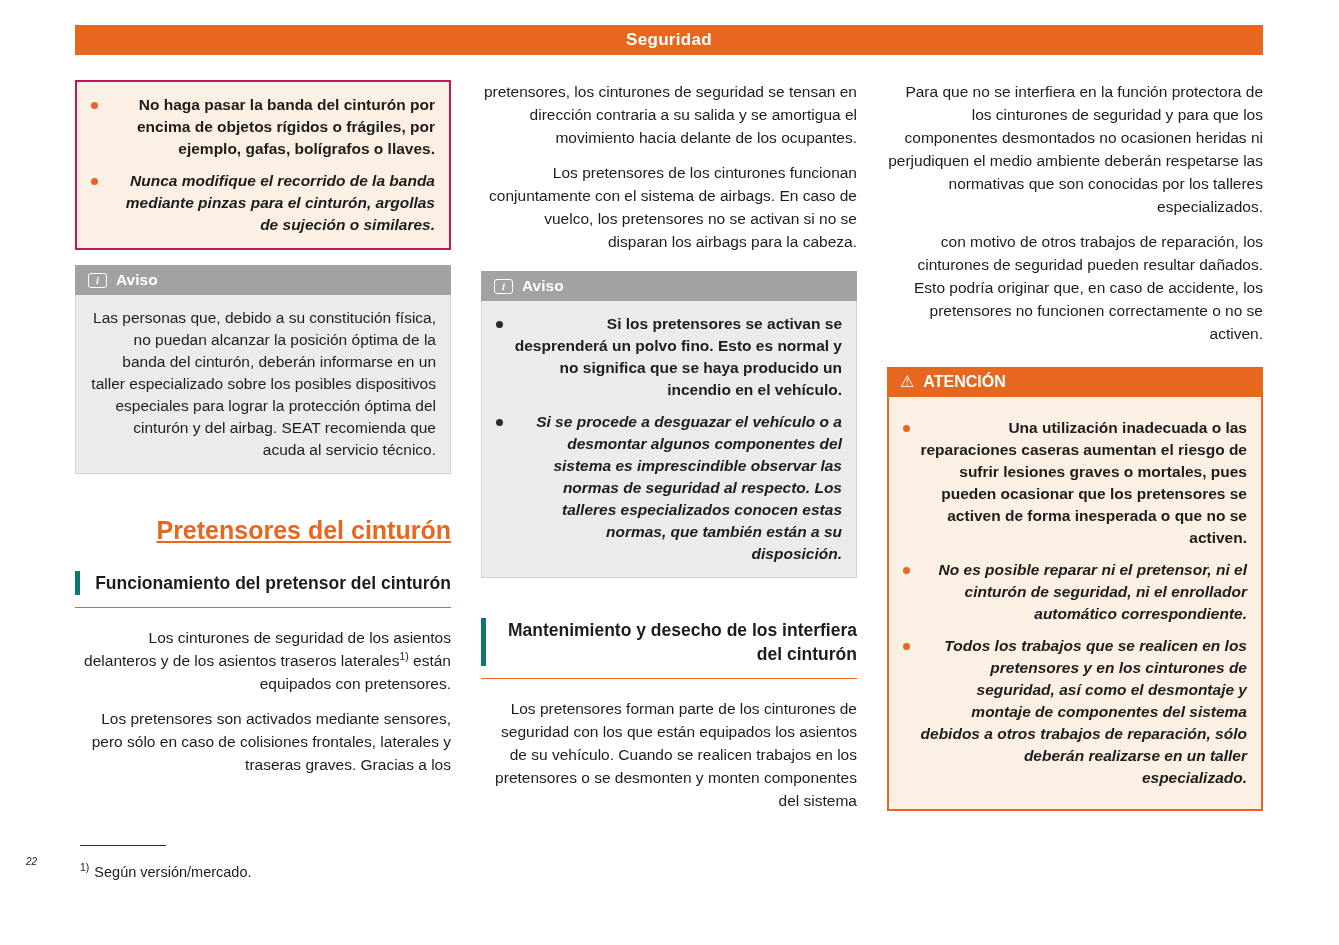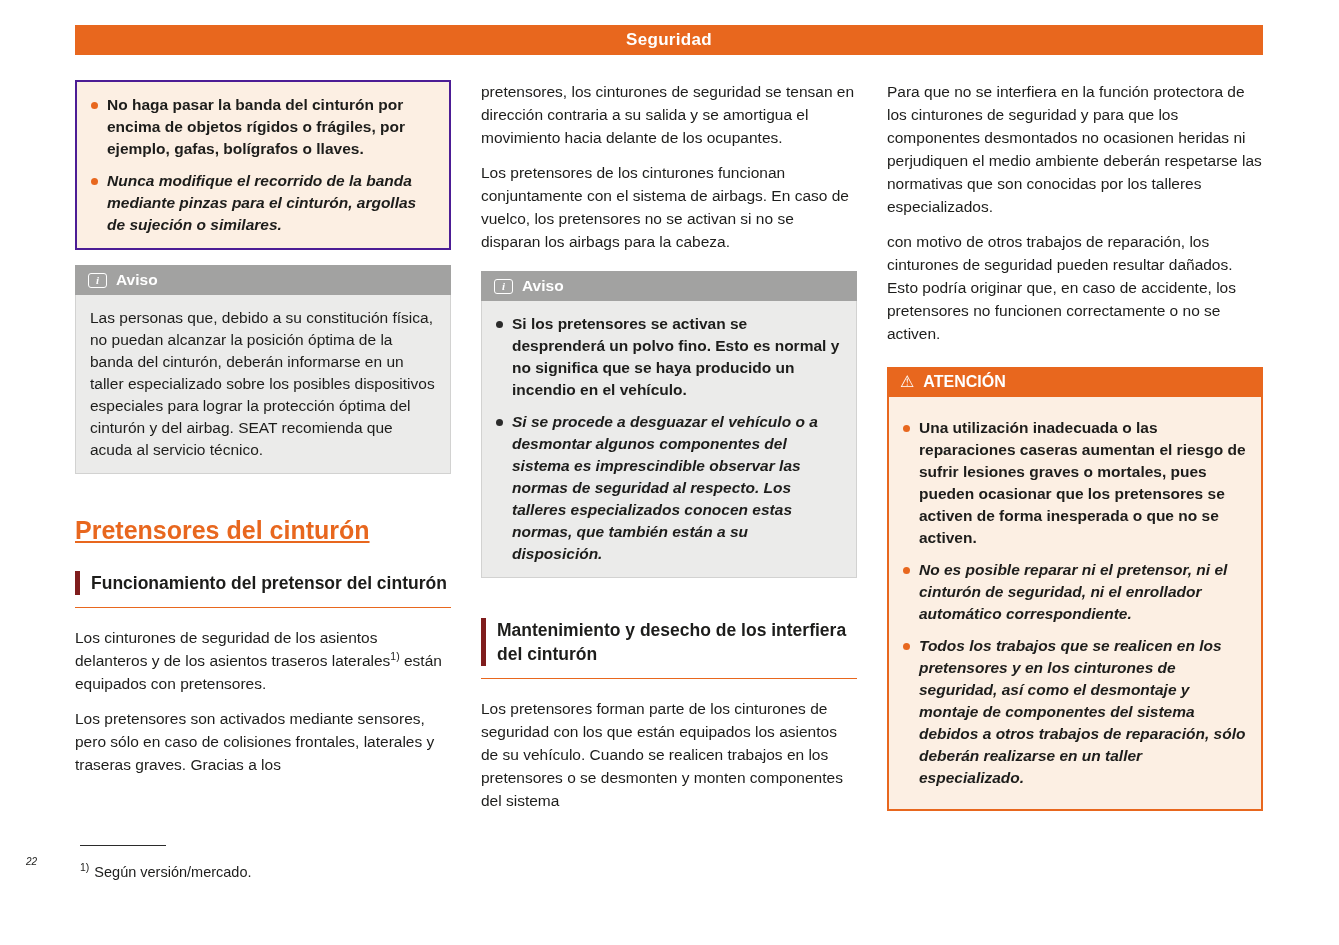--- a/index.html
+++ b/index.html
@@ -1,36 +1,36 @@
 <!DOCTYPE html>
 <html lang="es"><head>
 <meta charset="utf-8">
 <style>
   * { box-sizing: border-box; margin: 0; padding: 0; }
   html, body { width: 1339px; height: 945px; background: #ffffff; }
   body { font-family: "Liberation Sans", "DejaVu Sans", sans-serif; color: #1d1d1b; }
 
-  .page { position: relative; width: 1339px; height: 945px; overflow: hidden; background: #fff; }
+  .page { position: relative; width: 1339px; height: 945px; overflow: hidden; background: #fff; text-align: right; }
 
   
   .topbar {
     position: absolute; left: 75px; top: 25px; width: 1188px; height: 30px;
     background: #E8671E; color: #fff; font-weight: bold; font-size: 17px;
     display: flex; align-items: center; justify-content: center; letter-spacing: .3px;
   }
 
   
   .columns { position: absolute; left: 75px; top: 80px; width: 1188px; display: flex; gap: 30px; }
   .col { width: 376px; flex: 0 0 376px; }
 
   p.body { font-size: 15.5px; line-height: 23px; margin-bottom: 12px; }
 
   
   .box-orange {
-    background: #FCEFE3; border: 2px solid #4c1d95; padding: 12px 14px; margin-bottom: 15px;
+    background: #FCEFE3; border: 2px solid #be185d; padding: 12px 14px; margin-bottom: 15px;
   }
   .b-item { display: flex; gap: 9px; }
   .b-item + .b-item { margin-top: 10px; font-style: italic; }
   .dot { flex: 0 0 auto; width: 7px; height: 7px; border-radius: 50%; margin-top: 8px; }
   .dot.orange { background: #E8671E; }
   .dot.dark { background: #2b2b2b; }
   .b-item p { font-size: 15.5px; line-height: 22px; font-weight: bold; }
 
   
   .aviso { margin-bottom: 42px; }
@@ -59,21 +59,21 @@
   .atencion-body {
     background: #FCEFE3; border: 2px solid #E8671E; border-top: none; padding: 20px 14px;
   }
 
   
   h1.sect {
     color: #E8671E; font-size: 25px; font-weight: bold; margin: 42px 0 26px 0; line-height: 1.15; text-decoration: underline;
   }
   .subhead { border-bottom: 1px solid #E8671E; padding-bottom: 12px; margin-bottom: 18px; }
   .subhead h2 {
-    border-left: 5px solid #7f1d1d; padding-left: 11px;
+    border-left: 5px solid #0f766e; padding-left: 11px;
     font-size: 17.5px; font-weight: bold; line-height: 24px;
   }
 
   sup { font-size: 10.5px; vertical-align: super; line-height: 0; }
 
   
   .foot-rule { position: absolute; left: 80px; top: 845px; width: 86px; border-top: 1.5px solid #2b2b2b; }
   .footnote { position: absolute; left: 80px; top: 864px; font-size: 14.5px; }
   .footnote sup { margin-right: 5px; }
   .pagenum { position: absolute; left: 26px; top: 856px; font-size: 10px; font-style: italic; }

